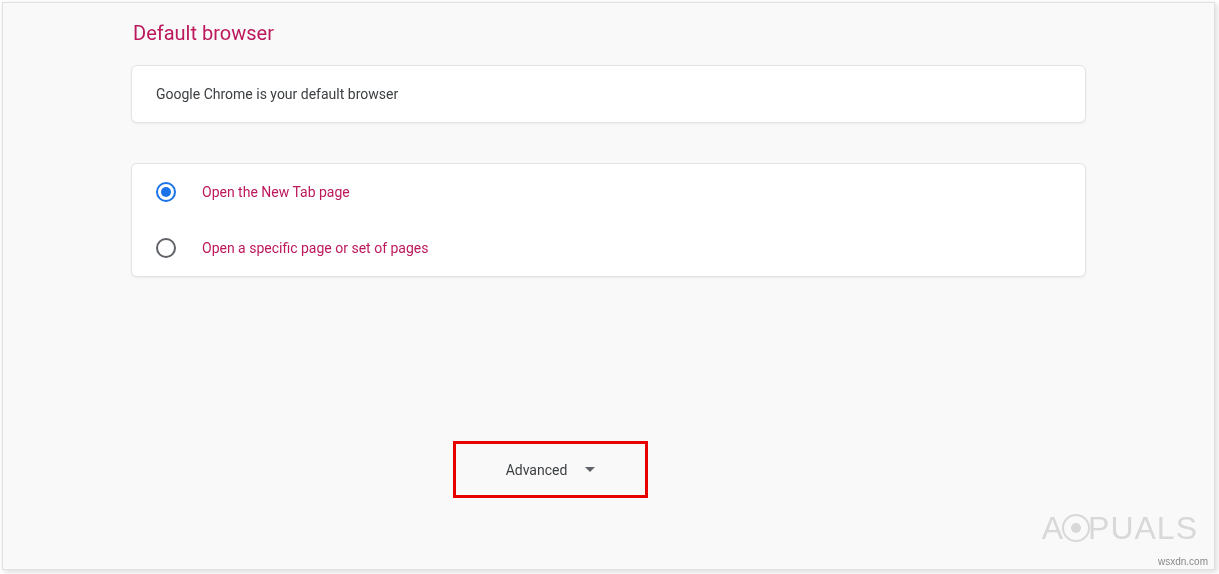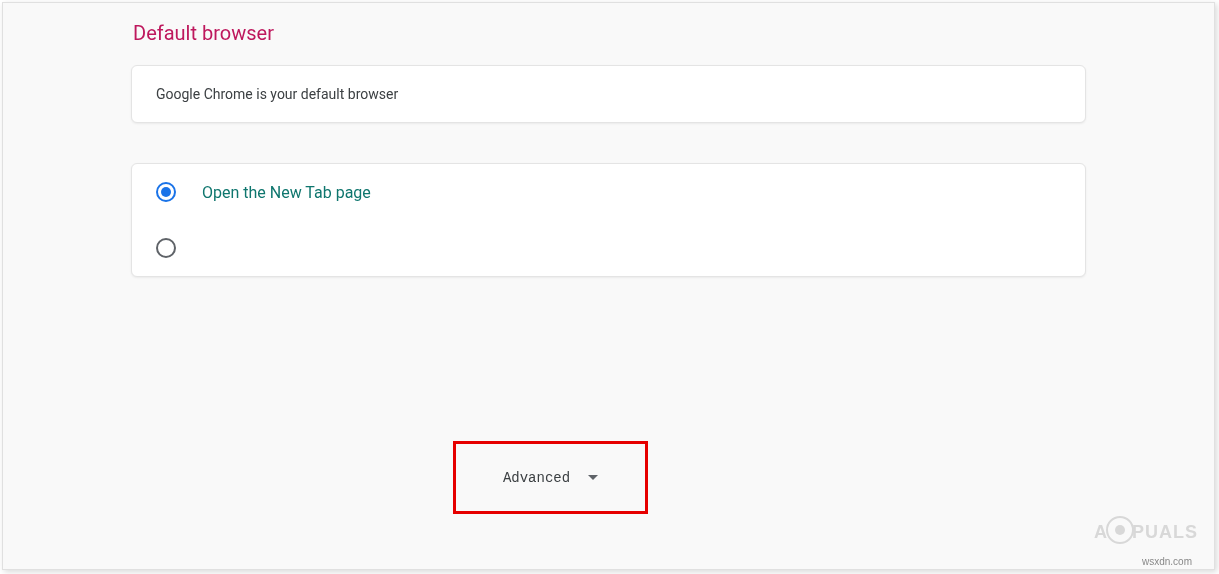--- a/index.html
+++ b/index.html
@@ -67,54 +67,53 @@
     .radio-selected {
       border: 2px solid #1a73e8;
     }
     .radio-inner {
       width: 10px;
       height: 10px;
       border-radius: 50%;
       background: #1a73e8;
     }
     .radio-label {
-      font-size: 16px;
-      color: #0f766e;
+      font-size: 14px;
+      color: #be185d;
     }
     .advanced-wrap {
       position: absolute;
       left: 450px;
       top: 438px;
       width: 195px;
-      height: 73px;
+      height: 57px;
       border: 3px solid #e60000;
       display: flex;
       align-items: center;
       justify-content: center;
       gap: 18px;
-      font-family: Liberation Mono, monospace;
     }
     .advanced-label {
       font-size: 14px;
       color: #3c4043;
     }
     .caret-down {
       width: 0;
       height: 0;
       border-left: 5px solid transparent;
       border-right: 5px solid transparent;
       border-top: 5px solid #5f6368;
     }
     .watermark {
       position: absolute;
       right: 16px;
       bottom: 22px;
-      font-size: 18px;
+      font-size: 32px;
       color: #d8d8d8;
-      font-weight: 700;
+      font-weight: 400;
       letter-spacing: 1px;
       user-select: none;
       font-family: Arial, sans-serif;
     }
     .watermark .circle {
       display: inline-flex;
       width: 28px;
       height: 28px;
       border: 2.5px solid #d8d8d8;
       border-radius: 50%;
@@ -126,21 +125,21 @@
       top: -3px;
     }
     .watermark .circle-inner {
       width: 10px;
       height: 10px;
       background: #d8d8d8;
       border-radius: 50%;
     }
     .url-text {
       position: absolute;
-      right: 22px;
+      right: 6px;
       bottom: 2px;
       font-size: 10px;
       color: #888;
       font-family: Arial, sans-serif;
     }
   </style>
 </head>
 <body>
 
 <div class="page">
@@ -158,20 +157,21 @@
       <div class="radio-row">
         <span class="radio-outer radio-selected">
           <span class="radio-inner"></span>
         </span>
         <span class="radio-label">Open the New Tab page</span>
       </div>
 
 
       <div class="radio-row">
         <span class="radio-outer radio-unselected"></span>
+        <span class="radio-label">Open a specific page or set of pages</span>
       </div>
 
     </div>
   </div>
 
   <div class="advanced-wrap">
     <span class="advanced-label">Advanced</span>
     <span class="caret-down"></span>
   </div>
 

